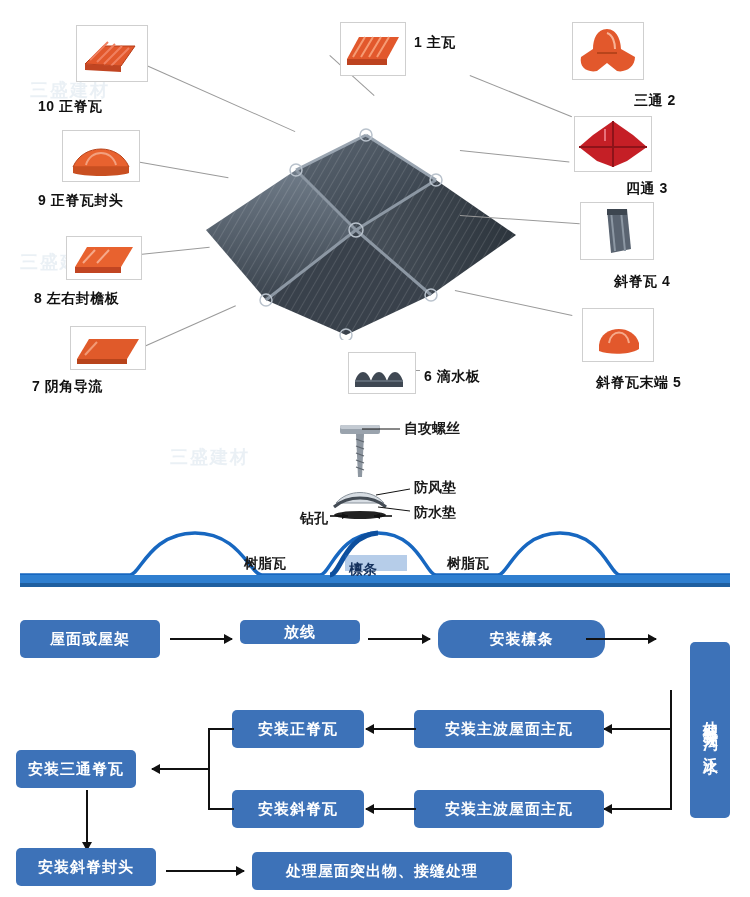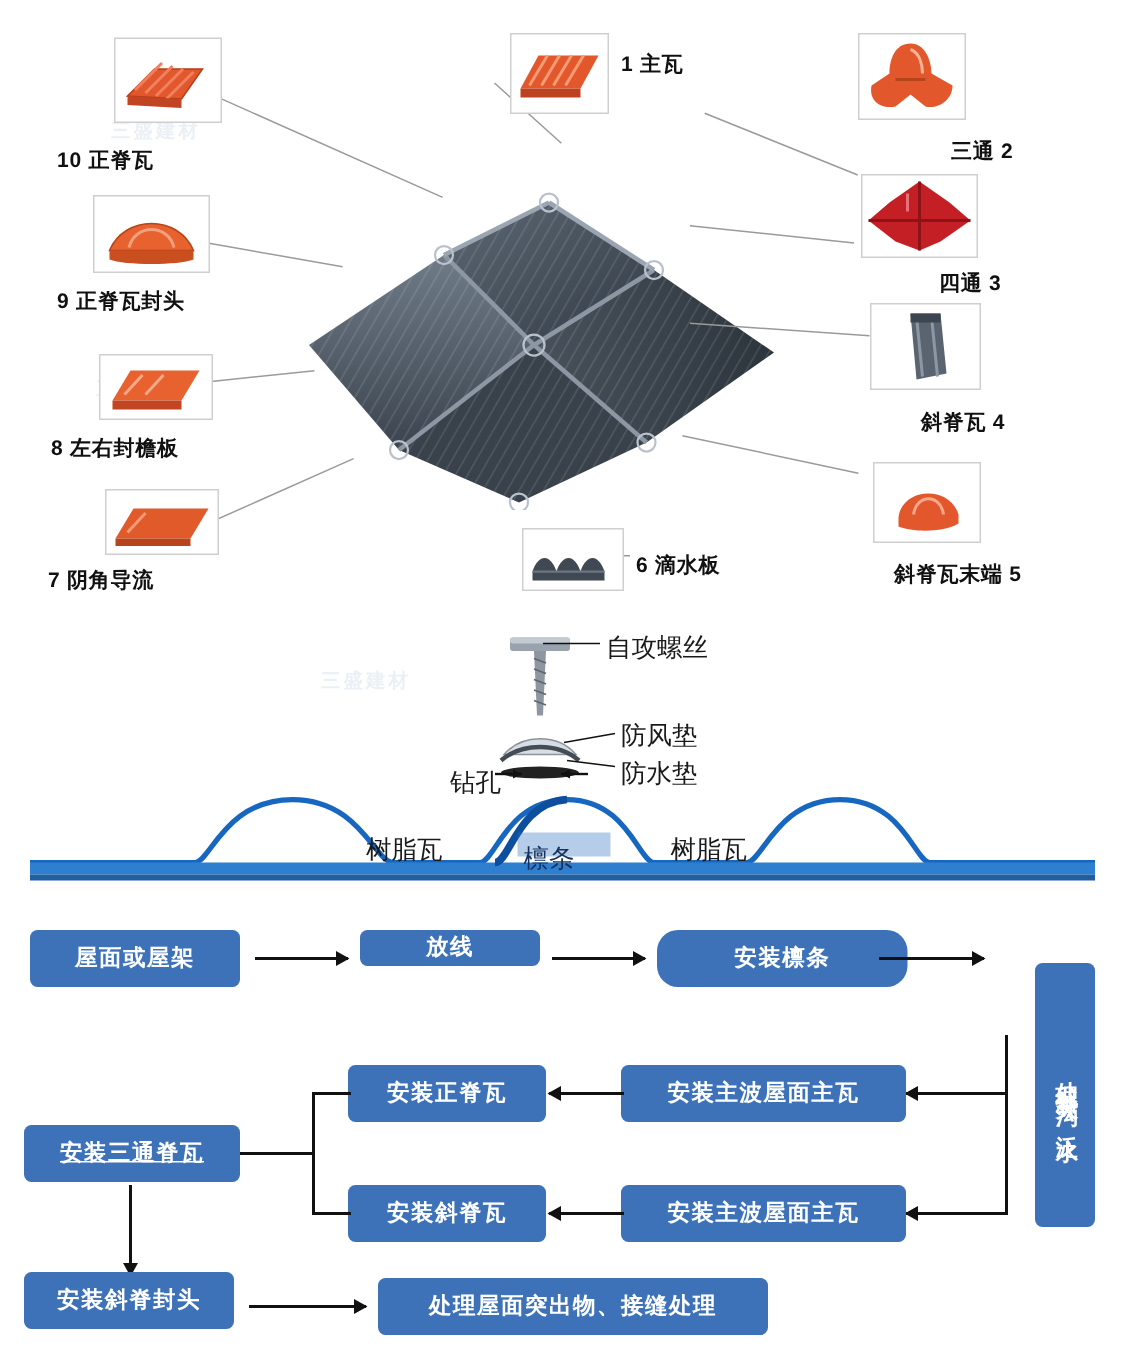--- a/index.html
+++ b/index.html
@@ -51,39 +51,38 @@
     left: 196px;
     top: 110px;
     width: 330px;
     height: 230px;
   }
 
   
   .wm {
     position: absolute;
     color: rgba(140,170,200,0.18);
-    font-size: 13px;
+    font-size: 18px;
     font-weight: bold;
     letter-spacing: 2px;
     user-select: none;
-    margin-left: 44px;
   }
 
   
   .sec2 {
     position: absolute;
     left: 0;
     top: 415px;
     width: 750px;
     height: 185px;
   }
   .sec2 .txt {
     position: absolute;
-    font-size: 17px;
-    font-weight: normal;
+    font-size: 14px;
+    font-weight: bold;
     color: #1a1a1a;
     white-space: nowrap;
   }
 
   
   .flow {
     position: absolute;
     left: 0;
     top: 600px;
     width: 750px;
@@ -379,21 +378,21 @@
 
     <div class="fbox" style="left:414px;top:190px;width:190px;height:38px;">安装主波屋面主瓦</div>
     <div class="arrow left" style="left:366px;top:208px;width:50px;"></div>
     <div class="fbox" style="left:232px;top:190px;width:132px;height:38px;">安装斜脊瓦</div>
 
     <div class="vline" style="left:208px;top:128px;height:80px;"></div>
     <div class="arrow plain" style="left:208px;top:128px;width:26px;"></div>
     <div class="arrow plain" style="left:208px;top:208px;width:26px;"></div>
     <div class="arrow left" style="left:152px;top:168px;width:58px;"></div>
 
-    <div class="fbox" style="left:16px;top:150px;width:144px;height:38px;text-decoration:underline;">安装三通脊瓦</div>
+    <div class="fbox" style="left:16px;top:150px;width:120px;height:38px;">安装三通脊瓦</div>
 
     <div class="arrow-down" style="left:86px;top:190px;height:60px;"></div>
     <div class="fbox" style="left:16px;top:248px;width:140px;height:38px;">安装斜脊封头</div>
 
     <div class="arrow" style="left:166px;top:270px;width:78px;"></div>
     <div class="fbox" style="left:252px;top:252px;width:260px;height:38px;">处理屋面突出物、接缝处理</div>
   </div>
 
 </div>
 

